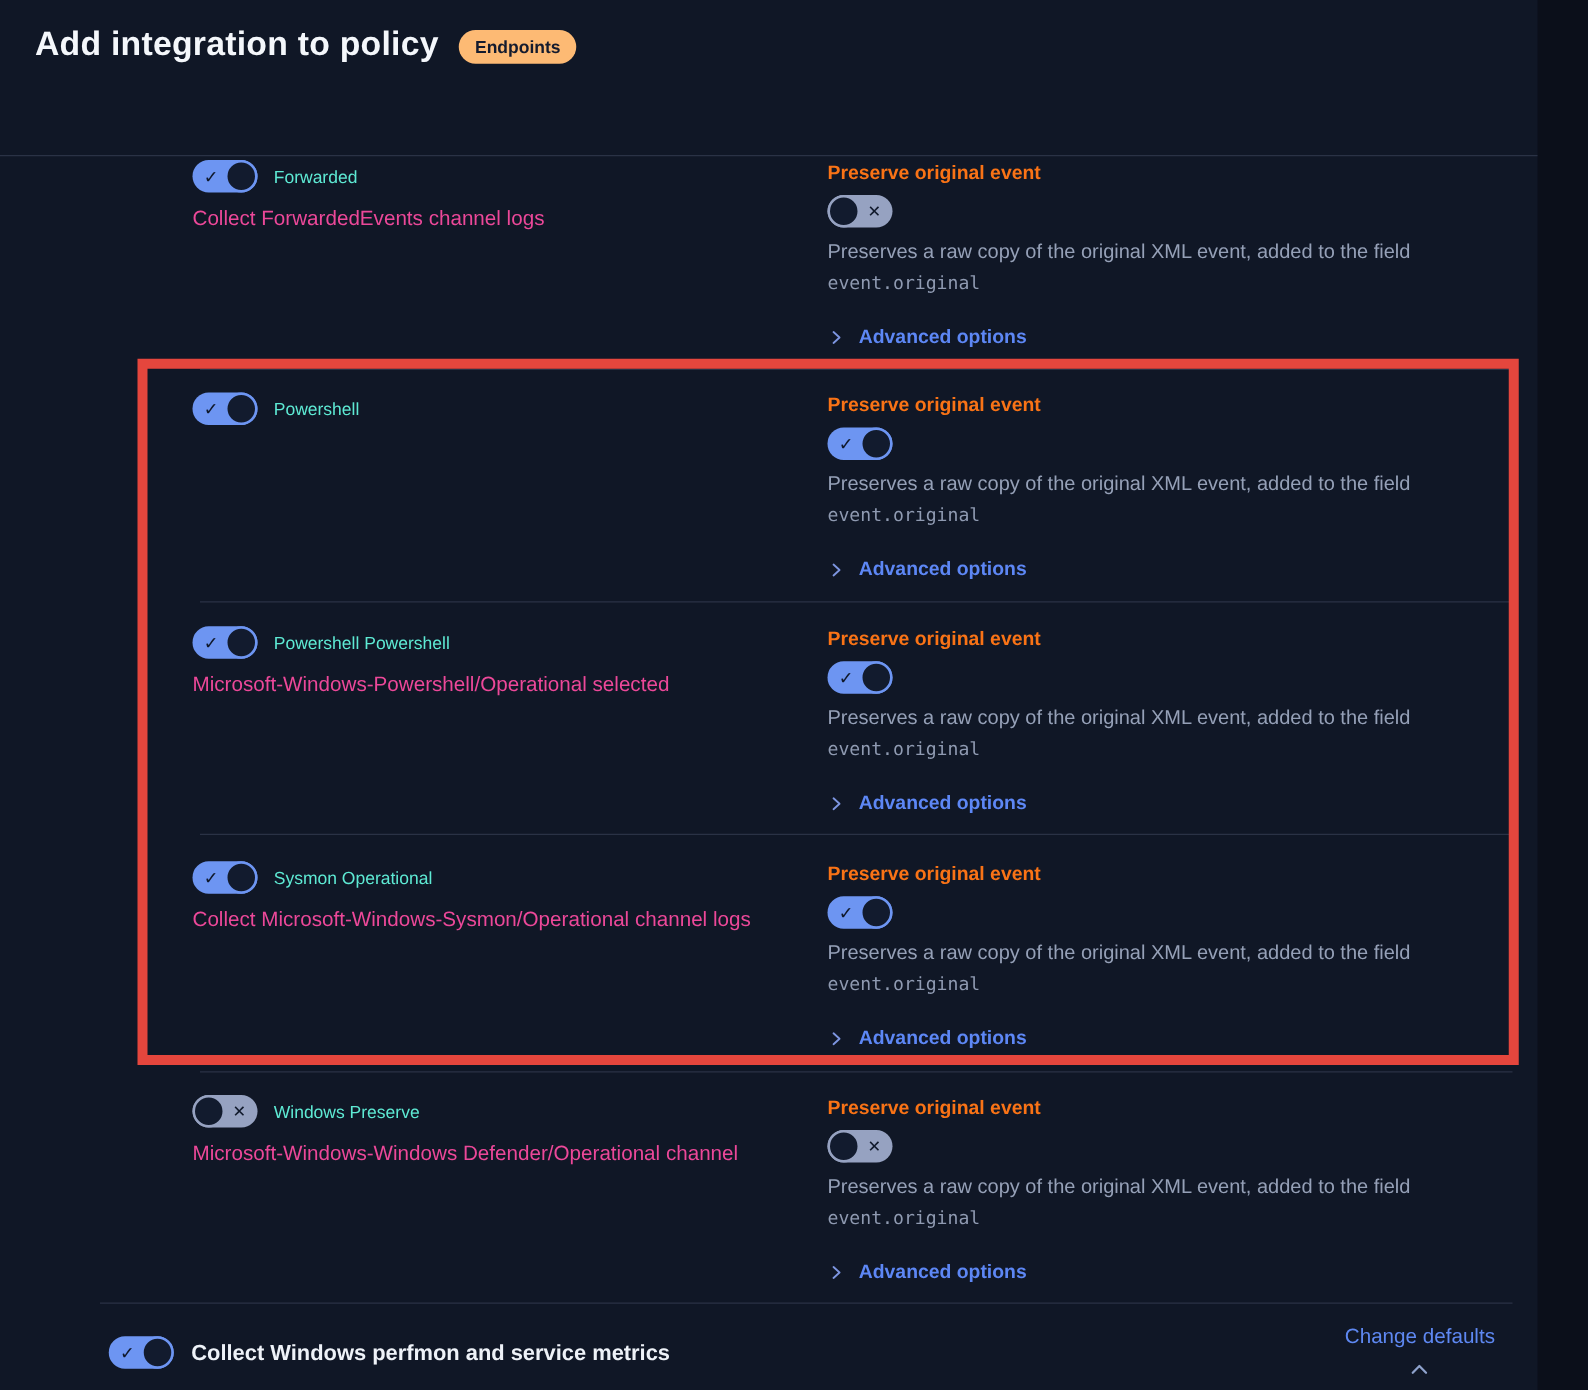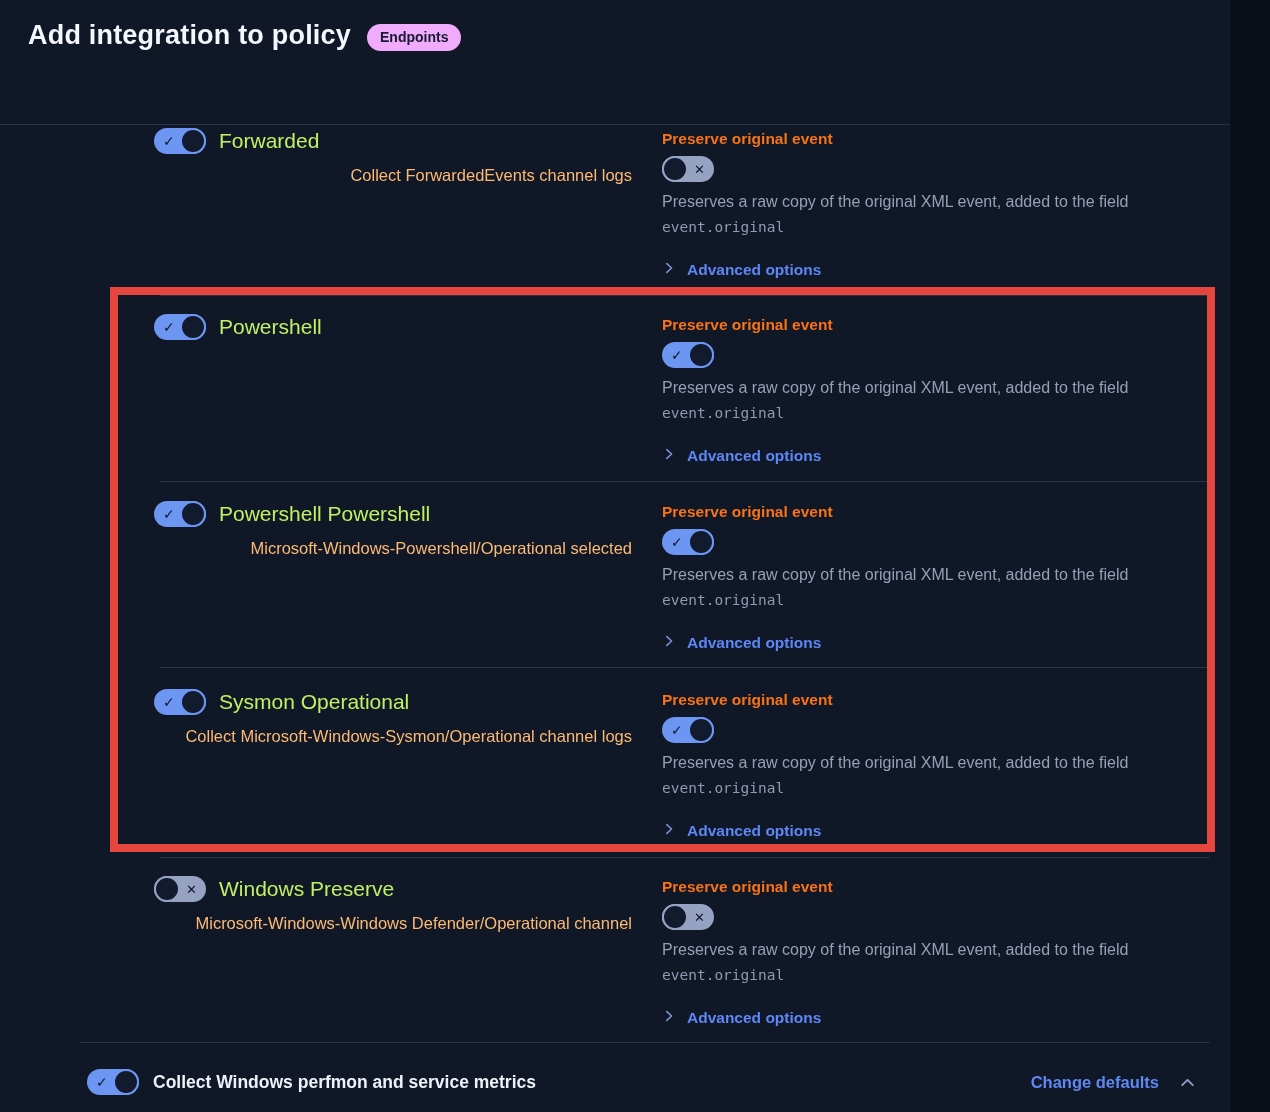--- a/index.html
+++ b/index.html
@@ -7,21 +7,21 @@
   .screen {
     position:relative; width:1230px; height:1112px;
     background:#101726; overflow:hidden;
     font-family:"Liberation Sans","DejaVu Sans",sans-serif;
     color:#e8edf5;
   }
   
   .hdr-title-row { position:absolute; left:28px; top:20px; display:flex; align-items:center; gap:16px; }
   .hdr-title { font-size:27px; font-weight:700; color:#f4f7fb; letter-spacing:.2px; }
   .badge {
-    background:#f0abfc; color:#141b2e; font-size:14px; font-weight:700;
+    background:#fdba74; color:#141b2e; font-size:14px; font-weight:700;
     padding:4px 13px; border-radius:14px; line-height:1.3; transform:translateY(2px);
   }
   .subtitle { position:absolute; left:28px; top:70px; font-size:18px; color:#a9b3c6; }
   .close-btn {
     position:absolute; left:1228px; top:2px; width:32px; height:32px;
     background:none; border:none; cursor:pointer; color:#ccd4e2;
     display:flex; align-items:center; justify-content:center;
   }
   .hdr-divider { position:absolute; left:0; top:124px; width:1270px; height:1px; background:#2a3245; }
 
@@ -49,47 +49,47 @@
   .switch .check { left:9px; display:none; }
   .switch .cross { right:9px; display:block; font-size:13px; }
   .switch.on { background:#6d95f2; }
   .switch.on .knob { left:26px; border-color:#6d95f2; }
   .switch.on .check { display:block; }
 
   
   .sec { position:absolute; left:0; top:0; width:1270px; }
   .sec-left { position:absolute; left:154px; width:486px; }
   .toggle-row { display:flex; align-items:center; gap:13px; }
-  .sec-label { font-size:21px; color:#bef264; }
-  .sec-desc { margin-top:9px; font-size:16.5px; line-height:25px; color:#fdba74; max-width:478px;text-align:right; }
+  .sec-label { font-size:14px; color:#5eead4; }
+  .sec-desc { margin-top:9px; font-size:16.5px; line-height:25px; color:#ec4899; max-width:478px; }
   .sec-right { position:absolute; left:662px; width:480px; padding-top:2px; }
   .p-title { font-size:15.5px; font-weight:700; color:#f97316; }
   .sec-right .switch { margin-top:8px; }
   .p-desc { margin-top:9px; font-size:16px; line-height:21px; color:#95a0b7; }
   .p-desc .mono {
     display:block; margin-top:5px;
     font-family:"DejaVu Sans Mono","Liberation Mono",monospace;
     font-size:14.5px; color:#8f9ab1;
   }
   .advanced {
-    margin-top:23px; display:flex; gap:11px;
+    margin-top:23px; display:flex; align-items:center; gap:11px;
     color:#5d87f5; font-size:15.5px; font-weight:700; cursor:pointer; width:max-content;
   }
   .advanced .chev { color:#7d95e0; flex:none; }
 
   
   .footer {
     position:absolute; left:87px; top:1066px; width:1109px; height:32px;
     display:flex; align-items:center; justify-content:space-between;
   }
   .footer-left { display:flex; align-items:center; gap:14px; }
   .footer-label { font-size:17.5px; font-weight:700; color:#eef2f8; }
   .change-defaults {
-    display:flex; align-items:center; gap:20px; cursor:pointer;
-    color:#5e88f2; font-size:16.5px; font-weight:700;
+    display:flex; align-items:center; gap:8px; cursor:pointer;
+    color:#5e88f2; font-size:16.5px; font-weight:400;flex-direction:column;
   }
   .change-defaults .chev-up { color:#8ea2cc; }
 
   
   .annotation-rect {
     position:absolute; left:110px; top:287px; width:1105px; height:565px;
     border:8px solid #e5463d; pointer-events:none; z-index:5;
   }
   .scroll-thumb {
     position:absolute; left:1261px; top:478px; width:7px; height:225px;

